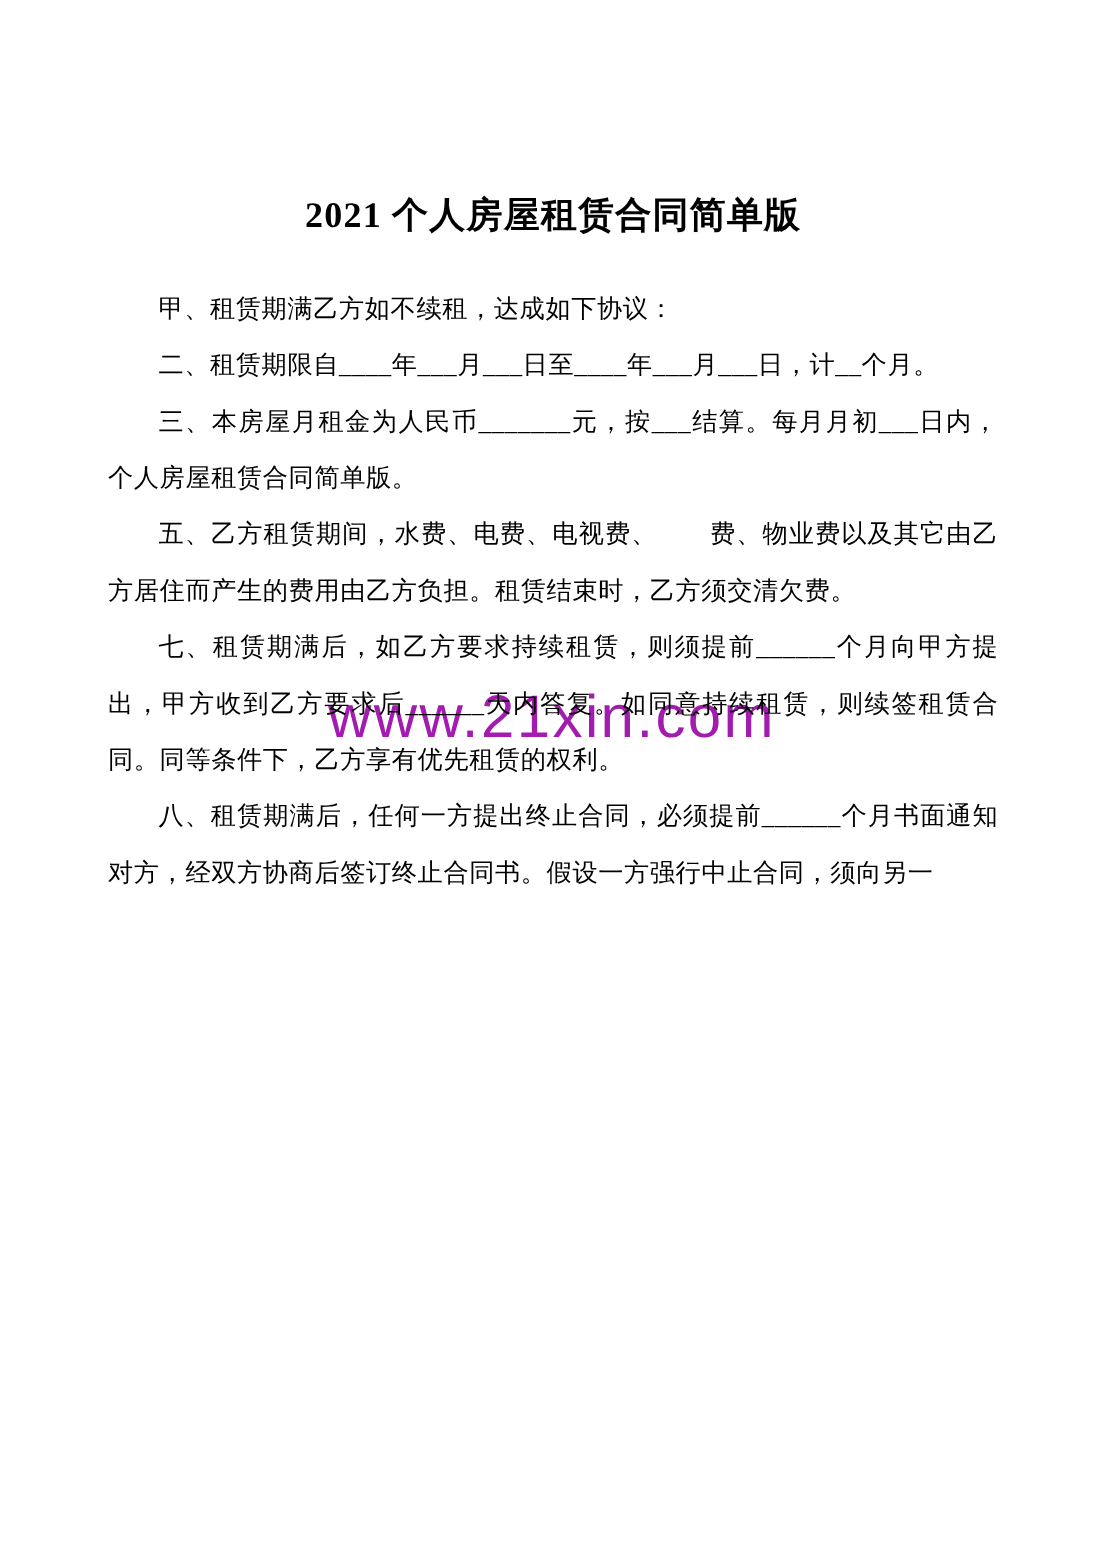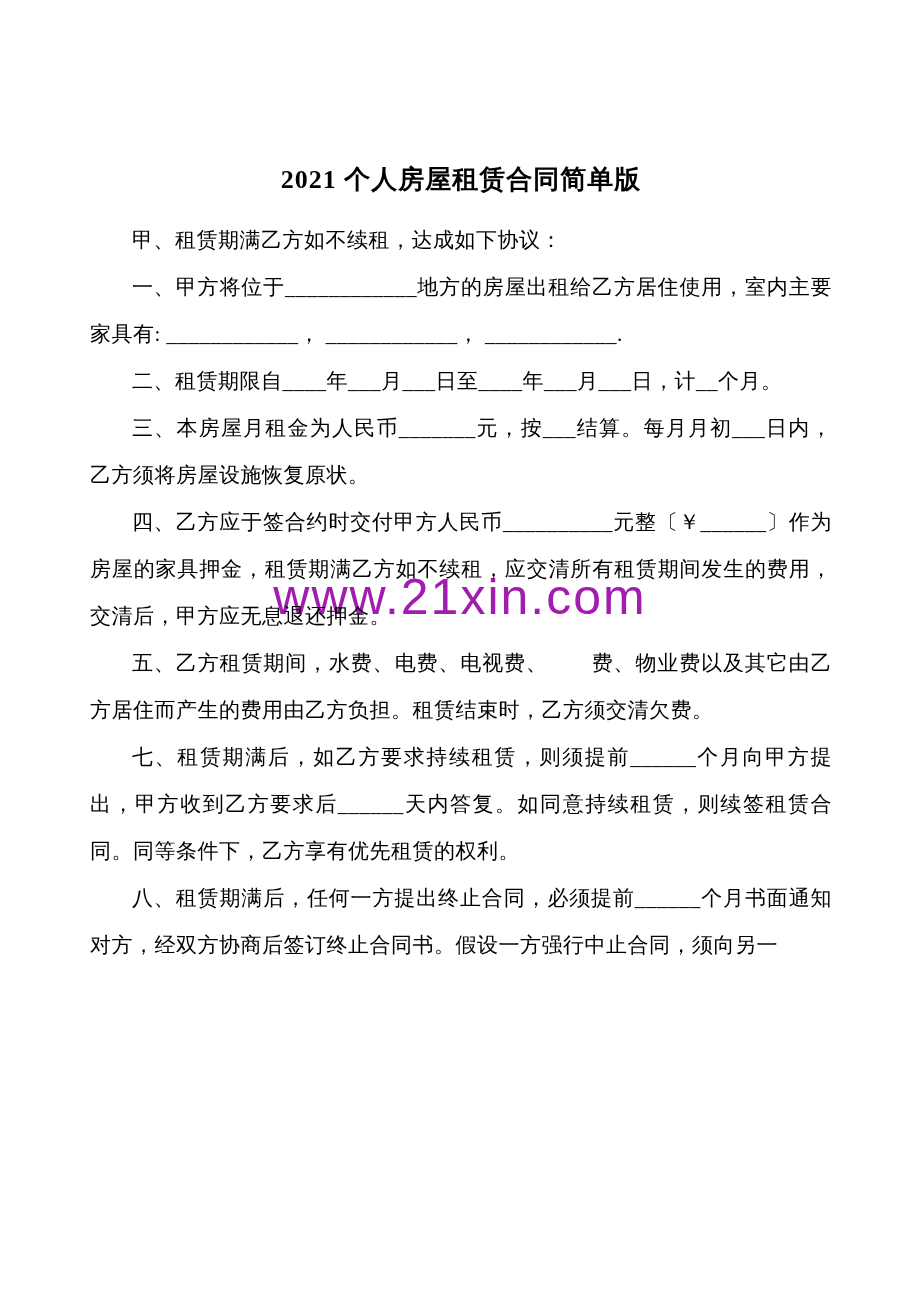--- a/index.html
+++ b/index.html
@@ -35,24 +35,24 @@
       user-select: none;
     }
     .content {
       position: absolute;
       left: 90px;
       right: 88px;
       top: 158px;
       z-index: 1;
     }
     .doc-title {
-      font-size: 26px;
+      font-size: 30px;
       font-weight: bold;
       text-align: center;
-      margin: 0 0 15px 0;
+      margin: 0 0 32px 0;
       letter-spacing: 1px;
       line-height: 44px;
     }
     .para {
       font-size: 21px;
       line-height: 47px;
       margin: 0;
       text-align: justify;
       text-justify: inter-ideograph;
       text-indent: 2em;
@@ -68,27 +68,25 @@
   <div class="watermark">www.21xin.com</div>
 
   <div class="content">
 
     <h1 class="doc-title">2021 个人房屋租赁合同简单版</h1>
 
 
 
     <p class="para">甲、租赁期满乙方如不续租，达成如下协议：</p>
 
-    <p class="para">一、甲方将位于____________地方的房屋出租给乙方居住使用，室内主要家具有: ____________， ____________， ____________.</p>
 
     <p class="para">二、租赁期限自____年___月___日至____年___月___日，计__个月。</p>
 
-    <p class="para">三、本房屋月租金为人民币_______元，按___结算。每月月初___日内，乙方须将房屋设施恢复原状。</p>
+    <p class="para">三、本房屋月租金为人民币_______元，按___结算。每月月初___日内，个人房屋租赁合同简单版。</p>
 
-    <p class="para">四、乙方应于签合约时交付甲方人民币__________元整〔￥______〕作为房屋的家具押金，租赁期满乙方如不续租，应交清所有租赁期间发生的费用，交清后，甲方应无息退还押金。</p>
 
     <p class="para">五、乙方租赁期间，水费、电费、电视费、　　费、物业费以及其它由乙方居住而产生的费用由乙方负担。租赁结束时，乙方须交清欠费。</p>
 
 
     <p class="para">七、租赁期满后，如乙方要求持续租赁，则须提前______个月向甲方提出，甲方收到乙方要求后______天内答复。如同意持续租赁，则续签租赁合同。同等条件下，乙方享有优先租赁的权利。</p>
 
     <p class="para">八、租赁期满后，任何一方提出终止合同，必须提前______个月书面通知对方，经双方协商后签订终止合同书。假设一方强行中止合同，须向另一</p>
 
   </div>
 </div>

